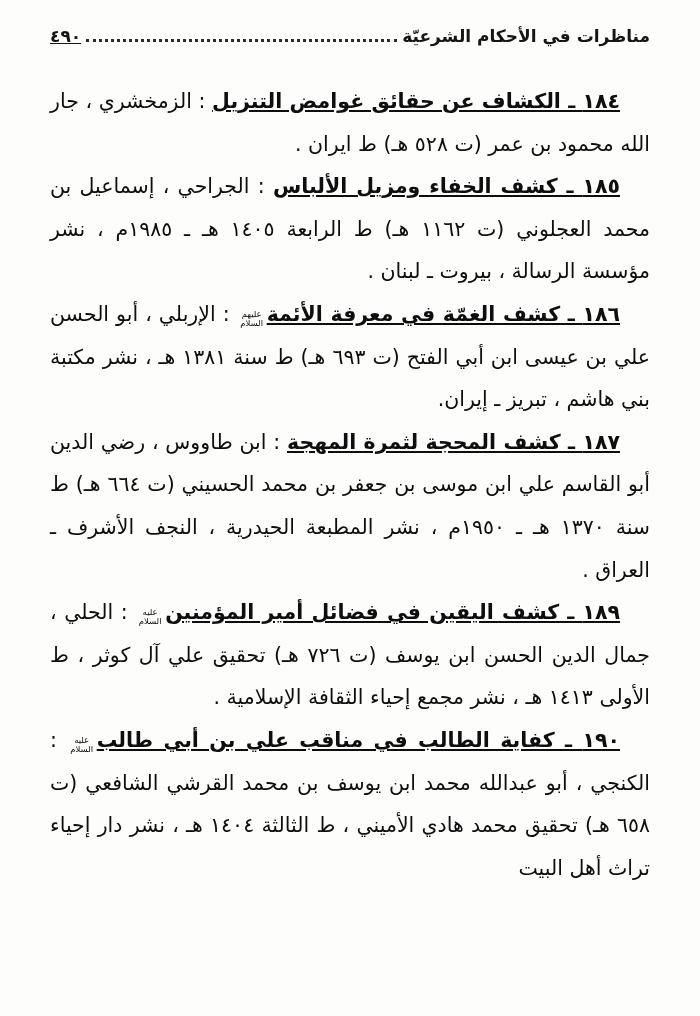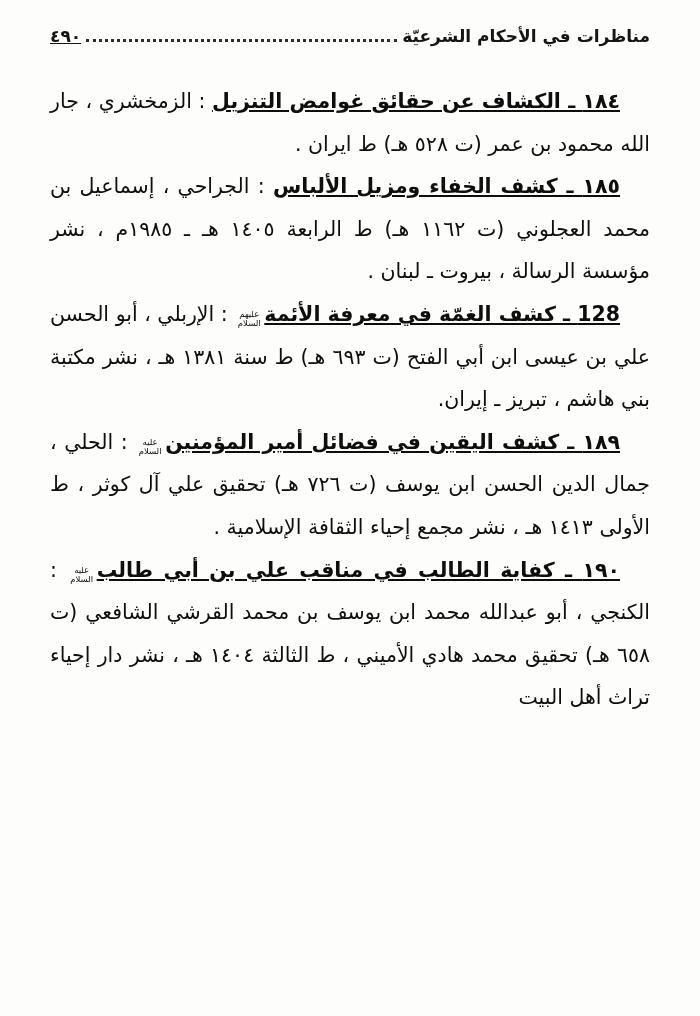--- a/index.html
+++ b/index.html
@@ -69,19 +69,20 @@
   <div class="running-head">
     <span class="book-title">مناظرات في الأحكام الشرعيّة</span>
     <span class="dot-leader"></span>
     <span class="page-number">٤٩٠</span>
   </div>
 
   <div class="content" style="color: rgb(14, 14, 14);">
     <div id="bib-list">
         <p class="entry"><span class="seg-bold">١٨٤ ـ الكشاف عن حقائق غوامض التنزيل</span><span class="seg-normal"> : الزمخشري ، جار الله محمود بن عمر (ت ٥٢٨ هـ) ط ايران .</span></p>
         <p class="entry"><span class="seg-bold">١٨٥ ـ كشف الخفاء ومزيل الألباس</span><span class="seg-normal"> : الجراحي ، إسماعيل بن محمد العجلوني (ت ١١٦٢ هـ) ط الرابعة ١٤٠٥ هـ ـ ١٩٨٥م ، نشر مؤسسة الرسالة ، بيروت ـ لبنان .</span></p>
-        <p class="entry"><span class="seg-bold">128 ـ كشف الغمّة في معرفة الأئمة</span><span class="hon">عليهم السلام</span><span class="seg-normal"> : الإربلي ، أبو الحسن علي بن عيسى ابن أبي الفتح (ت ٦٩٣ هـ) ط سنة ١٣٨١ هـ ، نشر مكتبة بني هاشم ، تبريز ـ إيران.</span></p>
+        <p class="entry"><span class="seg-bold">١٨٦ ـ كشف الغمّة في معرفة الأئمة</span><span class="hon">عليهم السلام</span><span class="seg-normal"> : الإربلي ، أبو الحسن علي بن عيسى ابن أبي الفتح (ت ٦٩٣ هـ) ط سنة ١٣٨١ هـ ، نشر مكتبة بني هاشم ، تبريز ـ إيران.</span></p>
+        <p class="entry"><span class="seg-bold">١٨٧ ـ كشف المحجة لثمرة المهجة</span><span class="seg-normal"> : ابن طاووس ، رضي الدين أبو القاسم علي ابن موسى بن جعفر بن محمد الحسيني (ت ٦٦٤ هـ) ط سنة ١٣٧٠ هـ ـ ١٩٥٠م ، نشر المطبعة الحيدرية ، النجف الأشرف ـ العراق .</span></p>
         <p class="entry"><span class="seg-bold">١٨٩ ـ كشف اليقين في فضائل أمير المؤمنين</span><span class="hon">عليه السلام</span><span class="seg-normal"> : الحلي ، جمال الدين الحسن ابن يوسف (ت ٧٢٦ هـ) تحقيق علي آل كوثر ، ط الأولى ١٤١٣ هـ ، نشر مجمع إحياء الثقافة الإسلامية .</span></p>
         <p class="entry"><span class="seg-bold">١٩٠ ـ كفاية الطالب في مناقب علي بن أبي طالب</span><span class="hon">عليه السلام</span><span class="seg-normal"> : الكنجي ، أبو عبدالله محمد ابن يوسف بن محمد القرشي الشافعي (ت ٦٥٨ هـ) تحقيق محمد هادي الأميني ، ط الثالثة ١٤٠٤ هـ ، نشر دار إحياء تراث أهل البيت</span></p>
       </div>
   </div>
 
 </div>
 
 </body></html>

